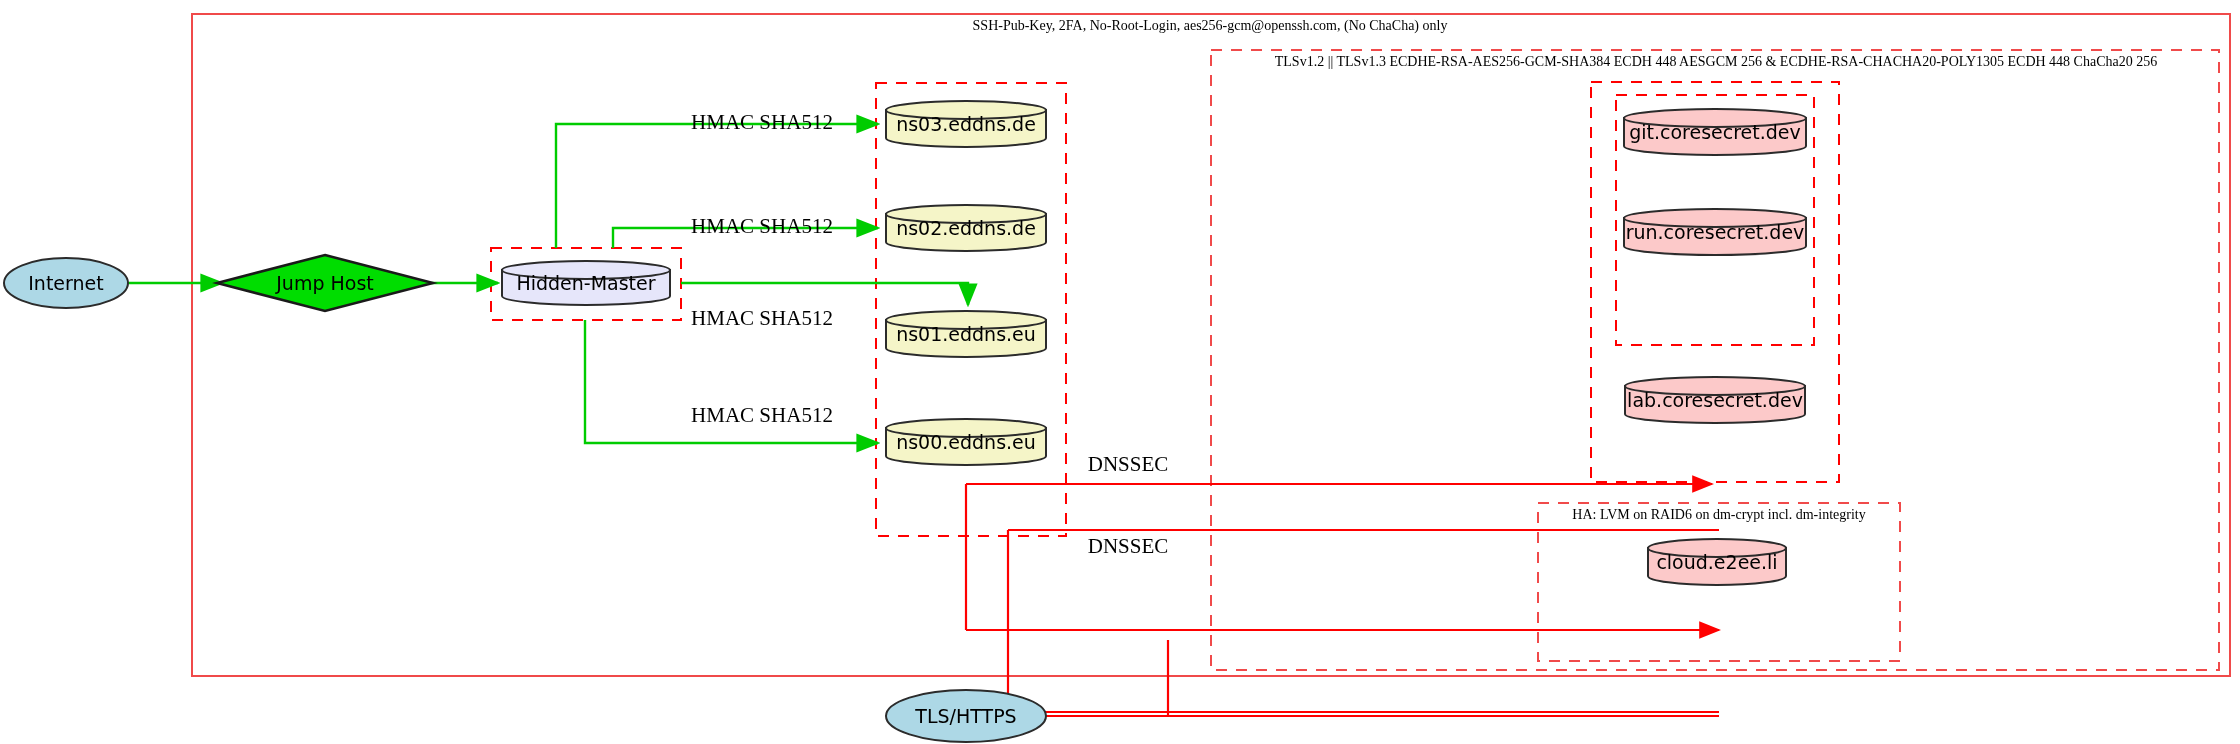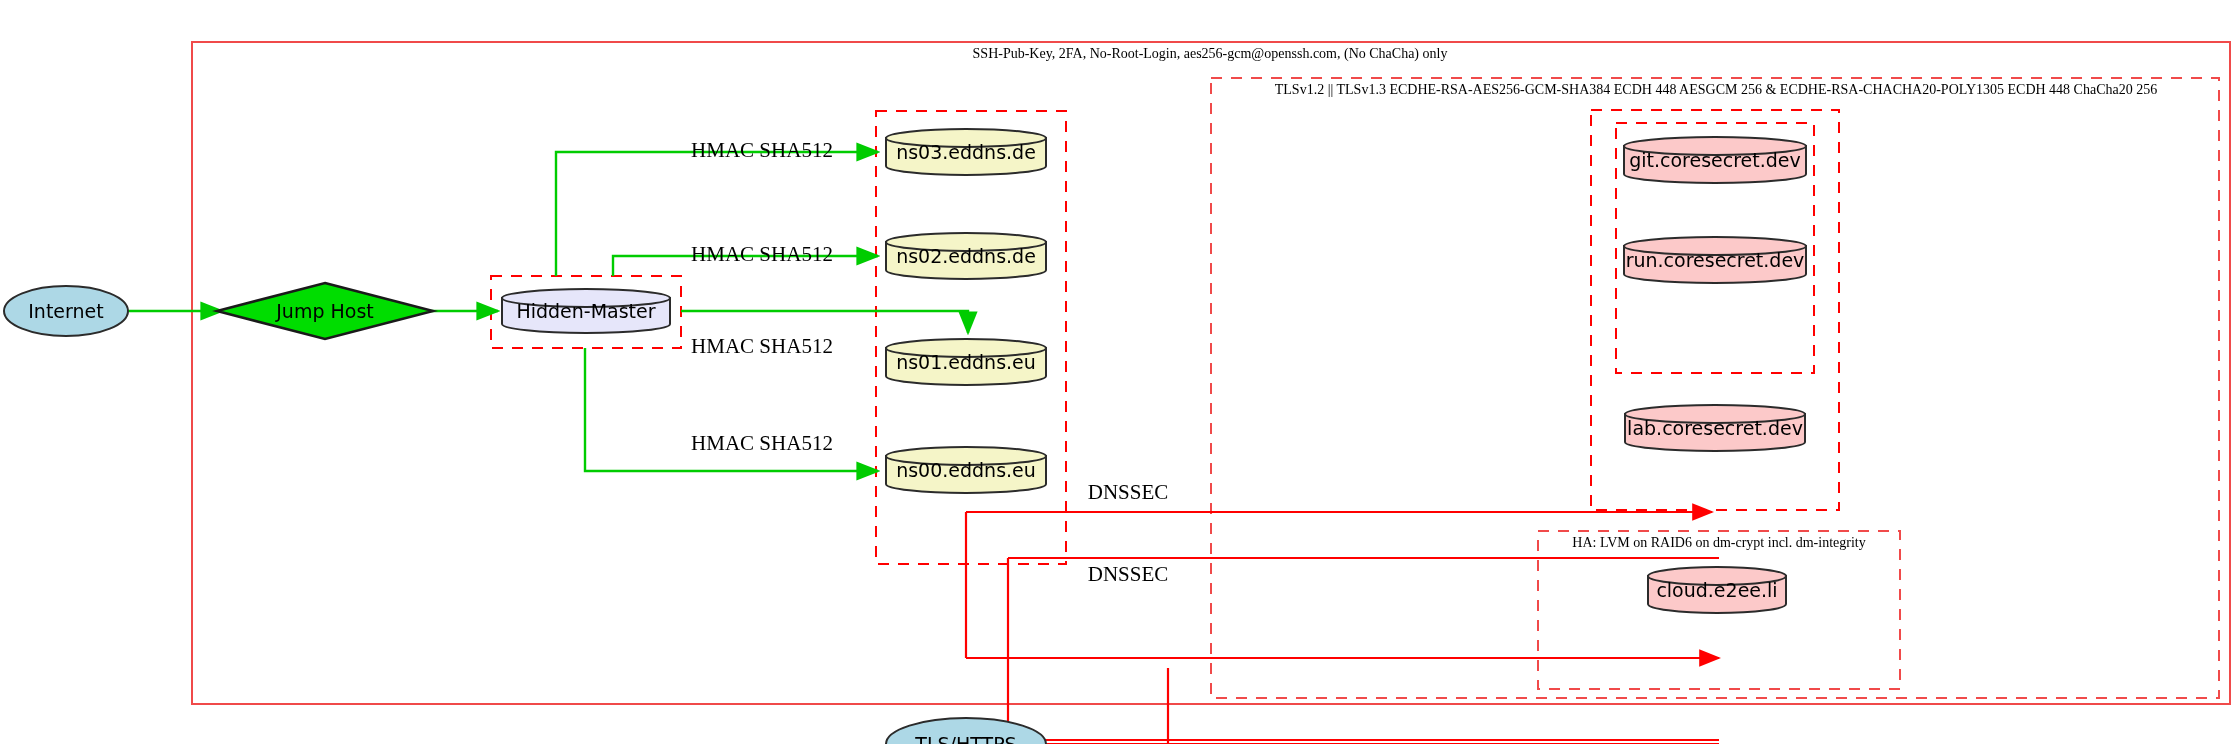--- a/index.html
+++ b/index.html
@@ -1,18 +1,18 @@
 <!DOCTYPE html>
 <html><head>
 <meta charset="utf-8">
 <style>
   html,body{margin:0;padding:0;background:#ffffff;}
   body{width:2240px;height:744px;overflow:hidden;
        font-family:"Liberation Sans", sans-serif;}
-  #stage{position:relative;width:2240px;height:524px;margin-top:28px;}
+  #stage{position:relative;width:2240px;height:524px;}
   svg{display:block;}
   .node-label{font-family:"DejaVu Sans", sans-serif;font-size:19px;fill:#000;
               text-anchor:middle;dominant-baseline:middle;}
   .edge-label{font-family:"Liberation Serif", serif;font-size:21px;fill:#000;
               text-anchor:middle;dominant-baseline:middle;}
   .cluster-label{font-family:"Liberation Serif", serif;font-size:14px;fill:#000;
                  text-anchor:middle;dominant-baseline:middle;}
   .cyl-body{stroke:#2b2b2b;stroke-width:2;}
   .cyl-top{stroke:#2b2b2b;stroke-width:2;}
   .box-solid{fill:none;stroke:#f04a4a;stroke-width:2;}

